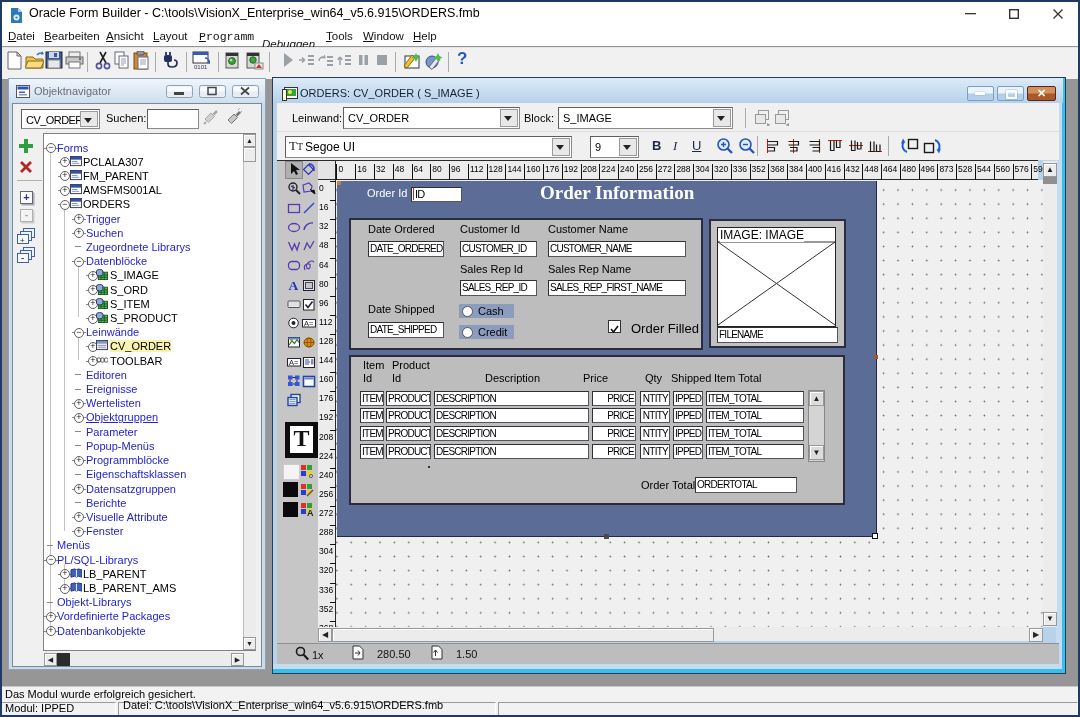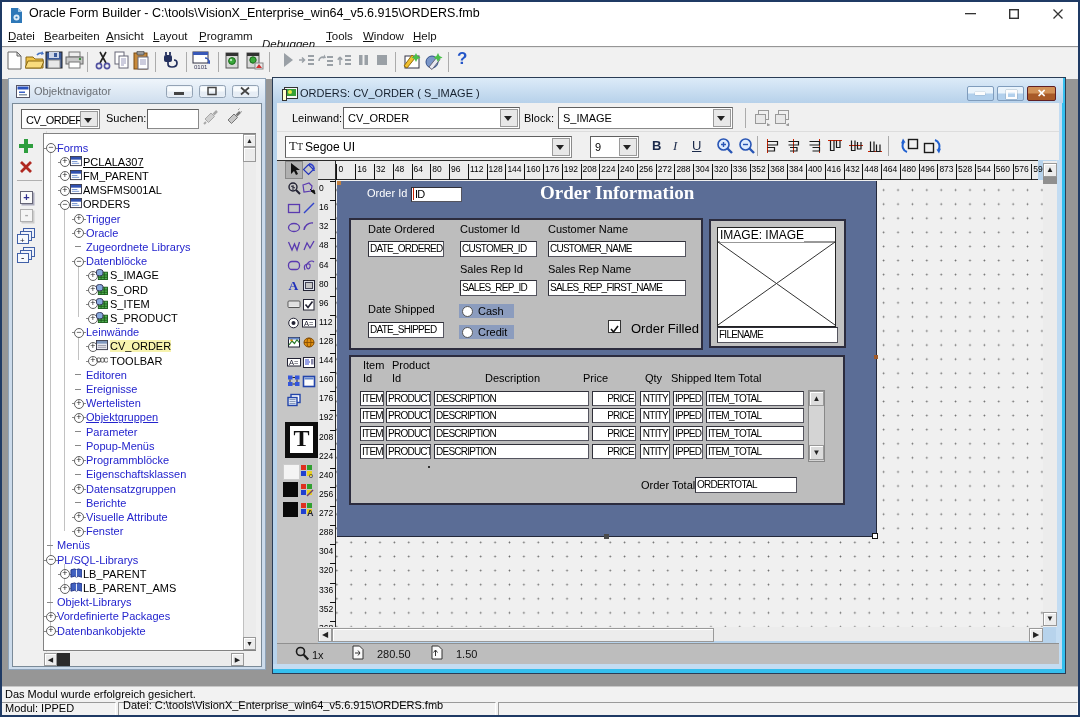--- a/index.html
+++ b/index.html
@@ -29,21 +29,21 @@
     <rect x="0.7" y="0.7" width="8.6" height="8.6" fill="none" stroke="#333" stroke-width="1.4"></rect>
   </svg>
 <svg class="a" style="left:1053px;top:9px;" width="10" height="10" viewBox="0 0 10 10">
     <path d="M0.5 0.5 L9.5 9.5 M9.5 0.5 L0.5 9.5" stroke="#333" stroke-width="1.3"></path>
   </svg>
 <div class="a" style="left:0;top:28px;width:1080px;height:18px;background:#fff;"></div>
 <div class="a" style="left:8px;top:30px;font-size:11.5px;color:#111;"><u>D</u>atei</div>
 <div class="a" style="left:44px;top:30px;font-size:11.5px;color:#111;"><u>B</u>earbeiten</div>
 <div class="a" style="left:106px;top:30px;font-size:11.5px;color:#111;"><u>A</u>nsicht</div>
 <div class="a" style="left:153px;top:30px;font-size:11.5px;color:#111;"><u>L</u>ayout</div>
-<div class="a" style="left:199px;top:30px;font-size:11.5px;color:#111;"><u>P</u>rogramm</div>
+<div class="a" style="left:199px;top:30px;font-size:11.5px;color:#111;font-family:Liberation Mono, monospace;"><u>P</u>rogramm</div>
 <div class="a" style="left:262px;top:38px;font-size:11.5px;color:#111;font-style:italic;">D<u>e</u>buggen</div>
 <div class="a" style="left:326px;top:30px;font-size:11.5px;color:#111;"><u>T</u>ools</div>
 <div class="a" style="left:363px;top:30px;font-size:11.5px;color:#111;"><u>W</u>indow</div>
 <div class="a" style="left:413px;top:30px;font-size:11.5px;color:#111;"><u>H</u>elp</div>
 <div class="a" style="left:0;top:47px;width:1080px;height:31px;background:#f1f1f1;border-top:1px solid #e5e5e5;"></div>
 <svg class="a" style="left:6px;top:51px;" width="17" height="19" viewBox="0 0 17 19">
     <path d="M2 1 h9 l4 4 v13 h-13z" fill="#fff" stroke="#666"></path>
     <path d="M11 1 l4 4 h-4z" fill="#ddd" stroke="#666"></path>
   </svg>
 <svg class="a" style="left:25px;top:51px;" width="19" height="19" viewBox="0 0 19 19">
@@ -222,21 +222,21 @@
 <div class="a" style="left:56px;top:147.5px;width:2px;height:1px;background:#888;"></div>
 <div class="a" style="left:57px;top:141.5px;font-size:11px;color:#2323cd;white-space:nowrap;">Forms</div>
 <div class="a" style="left:60px;top:157.21px;width:8px;height:8px;border:1px solid #606060;border-radius:50%;background:#fff;font-size:9px;line-height:7.5px;text-align:center;color:#222;">+</div>
 <div class="a" style="left:58px;top:161.71px;width:2px;height:1px;background:#888;"></div>
 <div class="a" style="left:70px;top:161.71px;width:2px;height:1px;background:#888;"></div>
 <svg class="a" style="left:70px;top:155.71px;" width="12" height="11" viewBox="0 0 13 12">
     <rect x="0.5" y="0.5" width="12" height="10" fill="#fff" stroke="#334"></rect>
     <rect x="1" y="1" width="11" height="3" fill="#3050b0"></rect>
     <path d="M2 6 h6 M2 8 h8" stroke="#7090d0"></path>
   </svg>
-<div class="a" style="left:83px;top:155.71px;font-size:11px;color:#000;white-space:nowrap;text-decoration:underline;">PCLALA307</div>
+<div class="a" style="left:83px;top:155.71px;font-size:11px;color:#000;white-space:nowrap;">PCLALA307</div>
 <div class="a" style="left:60px;top:171.42000000000002px;width:8px;height:8px;border:1px solid #606060;border-radius:50%;background:#fff;font-size:9px;line-height:7.5px;text-align:center;color:#222;">+</div>
 <div class="a" style="left:58px;top:175.92000000000002px;width:2px;height:1px;background:#888;"></div>
 <div class="a" style="left:70px;top:175.92000000000002px;width:2px;height:1px;background:#888;"></div>
 <svg class="a" style="left:70px;top:169.92000000000002px;" width="12" height="11" viewBox="0 0 13 12">
     <rect x="0.5" y="0.5" width="12" height="10" fill="#fff" stroke="#334"></rect>
     <rect x="1" y="1" width="11" height="3" fill="#3050b0"></rect>
     <path d="M2 6 h6 M2 8 h8" stroke="#7090d0"></path>
   </svg>
 <div class="a" style="left:83px;top:169.92000000000002px;font-size:11px;color:#000;white-space:nowrap;">FM_PARENT</div>
 <div class="a" style="left:60px;top:185.63px;width:8px;height:8px;border:1px solid #606060;border-radius:50%;background:#fff;font-size:9px;line-height:7.5px;text-align:center;color:#222;">+</div>
@@ -257,21 +257,21 @@
     <path d="M2 6 h6 M2 8 h8" stroke="#7090d0"></path>
   </svg>
 <div class="a" style="left:83px;top:198.34px;font-size:11px;color:#000;white-space:nowrap;">ORDERS</div>
 <div class="a" style="left:74px;top:214.05px;width:8px;height:8px;border:1px solid #606060;border-radius:50%;background:#fff;font-size:9px;line-height:7.5px;text-align:center;color:#222;">+</div>
 <div class="a" style="left:72px;top:218.55px;width:2px;height:1px;background:#888;"></div>
 <div class="a" style="left:84px;top:218.55px;width:2px;height:1px;background:#888;"></div>
 <div class="a" style="left:86px;top:212.55px;font-size:11px;color:#2323cd;white-space:nowrap;">Trigger</div>
 <div class="a" style="left:74px;top:228.26px;width:8px;height:8px;border:1px solid #606060;border-radius:50%;background:#fff;font-size:9px;line-height:7.5px;text-align:center;color:#222;">+</div>
 <div class="a" style="left:72px;top:232.76px;width:2px;height:1px;background:#888;"></div>
 <div class="a" style="left:84px;top:232.76px;width:2px;height:1px;background:#888;"></div>
-<div class="a" style="left:86px;top:226.76px;font-size:11px;color:#2323cd;white-space:nowrap;">Oracle</div>
+<div class="a" style="left:86px;top:226.76px;font-size:11px;color:#2323cd;white-space:nowrap;">Suchen</div>
 <div class="a" style="left:75px;top:246.47px;width:6px;height:1px;background:#888;"></div>
 <div class="a" style="left:86px;top:240.97px;font-size:11px;color:#2323cd;white-space:nowrap;">Zugeordnete Librarys</div>
 <div class="a" style="left:74px;top:256.68px;width:8px;height:8px;border:1px solid #606060;border-radius:50%;background:#fff;font-size:9px;line-height:7.5px;text-align:center;color:#222;">−</div>
 <div class="a" style="left:72px;top:261.18px;width:2px;height:1px;background:#888;"></div>
 <div class="a" style="left:84px;top:261.18px;width:2px;height:1px;background:#888;"></div>
 <div class="a" style="left:86px;top:255.18px;font-size:11px;color:#2323cd;white-space:nowrap;">Datenblöcke</div>
 <div class="a" style="left:88px;top:270.89px;width:8px;height:8px;border:1px solid #606060;border-radius:50%;background:#fff;font-size:9px;line-height:7.5px;text-align:center;color:#222;">+</div>
 <div class="a" style="left:86px;top:275.39px;width:2px;height:1px;background:#888;"></div>
 <div class="a" style="left:98px;top:275.39px;width:2px;height:1px;background:#888;"></div>
 <svg class="a" style="left:96px;top:269.39px;" width="12" height="11" viewBox="0 0 13 12">

